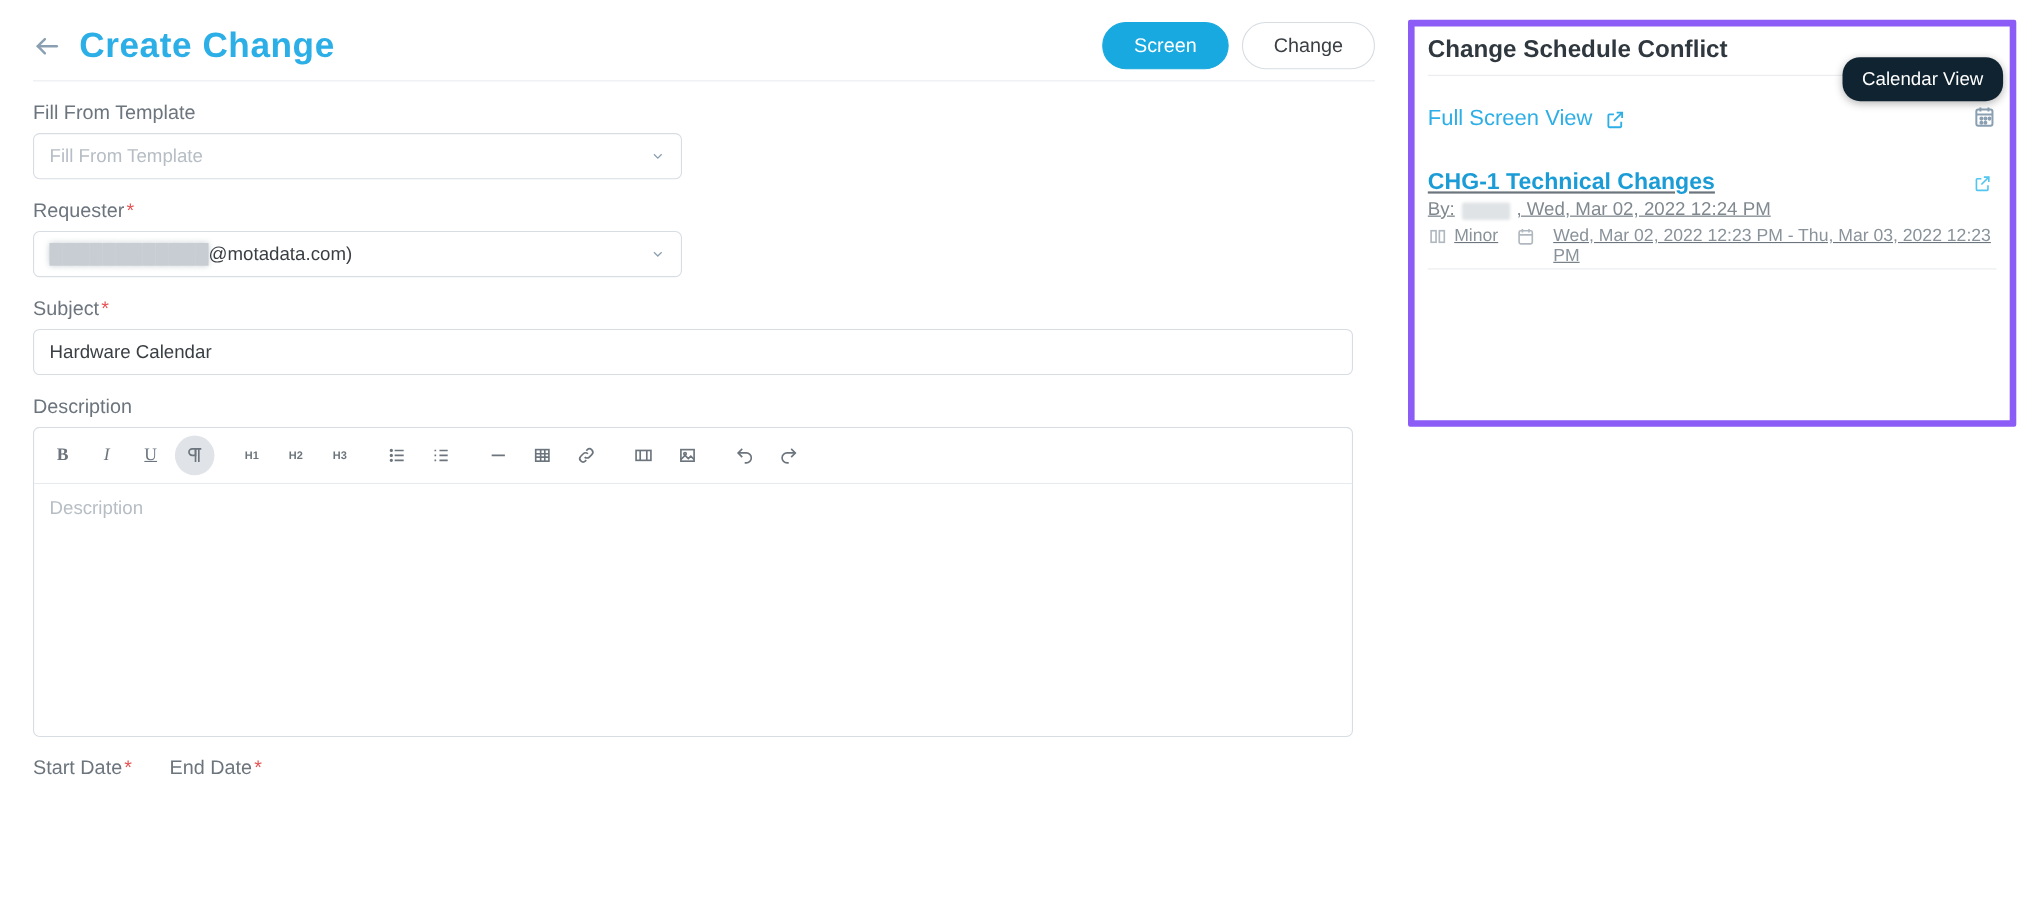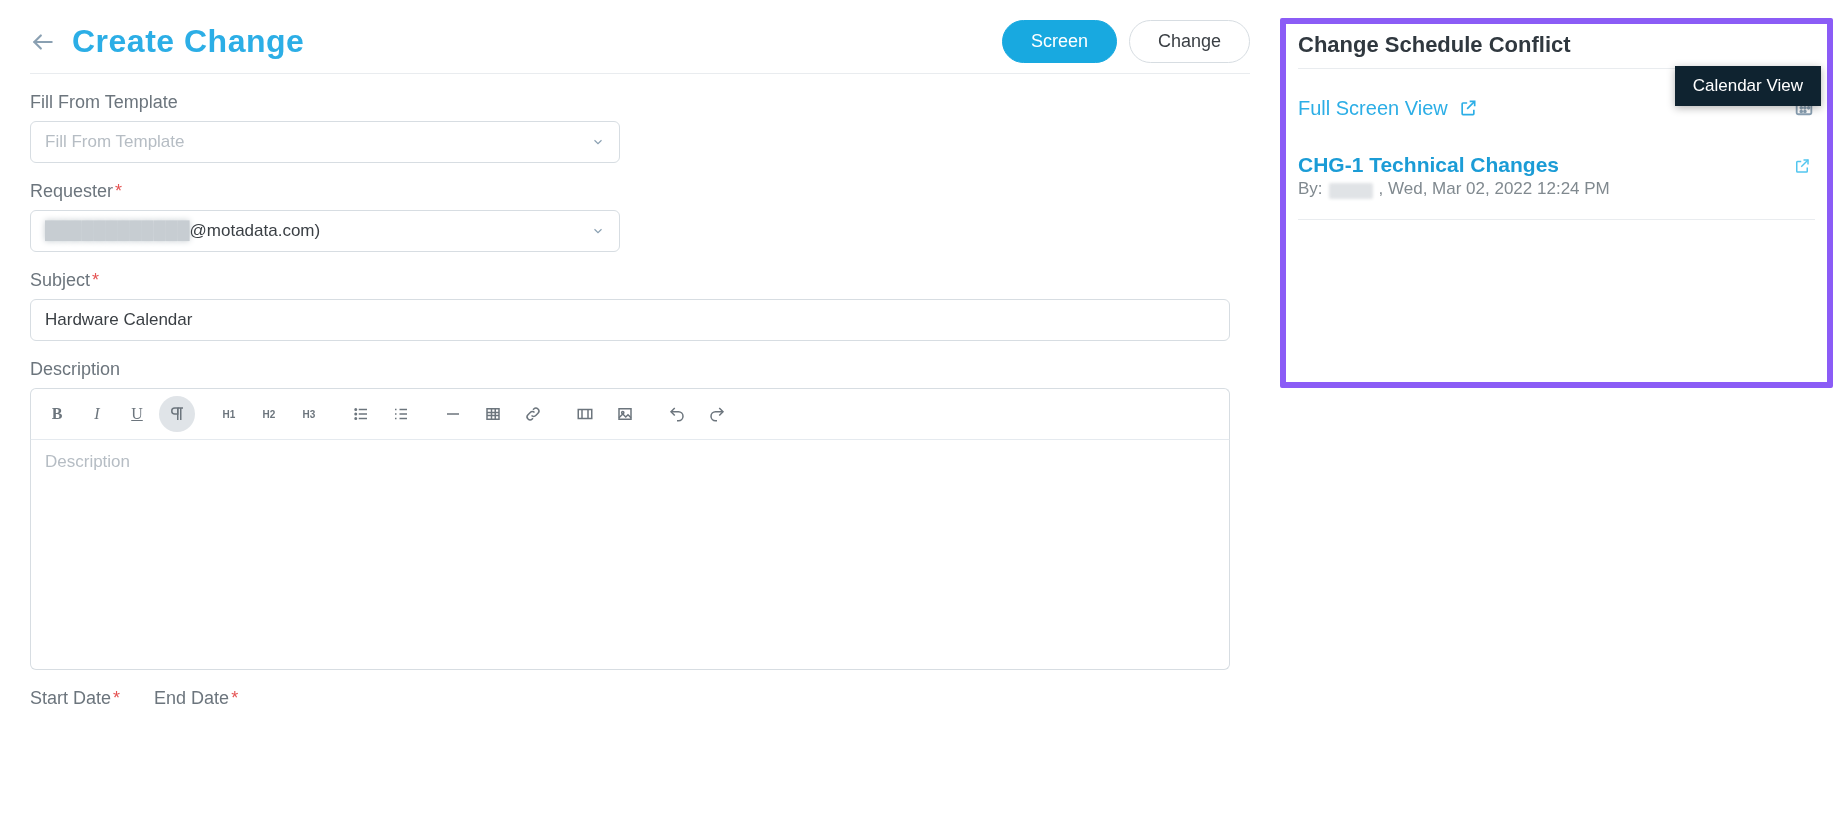--- a/index.html
+++ b/index.html
@@ -135,41 +135,41 @@
   }
   .side-title {
     font-size: 22px;
     font-weight: 600;
     color: #30383f;
     padding: 2px 0 10px 0;
     border-bottom: 1px solid #e9ecef;
   }
   .calendar-pill {
     position: absolute;
-    top: 42px; right: 6px;
+    top: 28px; right: 6px;
     background: #0f2330;
     color: #fff;
-    border-radius: 0;
+    border-radius: 16px;
     padding: 10px 18px;
     font-size: 17px;
     box-shadow: 0 2px 8px rgba(0,0,0,.3);
     cursor: pointer;
   }
   .side-tools {
     display: flex; align-items: center; justify-content: space-between;
     padding: 26px 0 10px 0;
   }
   .full-view {
     display: inline-flex; align-items: center; gap: 10px;
     color: #2caee6; font-size: 20px; font-weight: 500;
     cursor: pointer;
   }
   .full-view svg { width: 20px; height: 20px; stroke: #2caee6; }
   .month-icon svg { width: 22px; height: 22px; stroke: #8aa0b2; fill: none; cursor: pointer;}
-  .change-card { padding: 22px 0 20px 0; border-bottom: 1px solid #e9ecef; position: relative;}
+  .change-card { padding: 22px 0 2px 0; border-bottom: 1px solid #e9ecef; position: relative; text-decoration: underline;}
   .change-card .open svg { position:absolute; right: 4px; top: 26px; width: 18px; height: 18px; stroke:#52c6ef; }
   .change-title { color: #1b9cd6; font-size: 21px; font-weight: 600; margin-bottom: 2px;}
   .change-by { color: #80898f; font-size: 17px; display:flex; align-items:flex-end; gap:6px;}
   .by-redact { display:inline-block; width:44px; height:16px; background:#e0e3e6; filter: blur(1.5px); border-radius:2px;}
   .change-meta { display:flex; align-items:flex-start; gap: 16px; margin-top: 6px; color:#8a939a; font-size:16px;}
   .meta-left { display:flex; align-items:center; gap:6px;}
   .meta-left svg { width:18px; height:18px; stroke:#b0b8bf; fill:none;}
   .meta-cal svg { width:18px; height:18px; stroke:#b0b8bf; fill:none;}
   .range { flex:1; }
 </style>
@@ -378,16 +378,34 @@
               <path d="M20 4l-9 9"></path>
               <path d="M19 14v5a1 1 0 0 1-1 1H6a1 1 0 0 1-1-1V7a1 1 0 0 1 1-1h5"></path>
             </svg>
         </span>
         <div class="change-title">CHG-1 Technical Changes</div>
         <div class="change-by">
           <span>By:</span>
           <span class="by-redact"></span>
           <span>, Wed, Mar 02, 2022 12:24 PM</span>
         </div>
+        <div class="change-meta">
+          <span class="meta-left">
+            <svg viewBox="0 0 24 24" stroke-width="2">
+                <rect x="4" y="5" width="6" height="14"></rect>
+                <rect x="14" y="5" width="6" height="14"></rect>
+              </svg>
+            <span>Minor</span>
+          </span>
+          <span class="meta-cal">
+            <svg viewBox="0 0 24 24" stroke-width="2">
+                <rect x="4" y="5" width="16" height="16" rx="2"></rect>
+                <line x1="4" y1="10" x2="20" y2="10"></line>
+                <line x1="8" y1="3" x2="8" y2="7"></line>
+                <line x1="16" y1="3" x2="16" y2="7"></line>
+              </svg>
+          </span>
+          <span class="range">Wed, Mar 02, 2022 12:23 PM - Thu, Mar 03, 2022 12:23 PM</span>
+        </div>
       </div>
     </div>
   </div>
 </div>
 
 </body></html>

